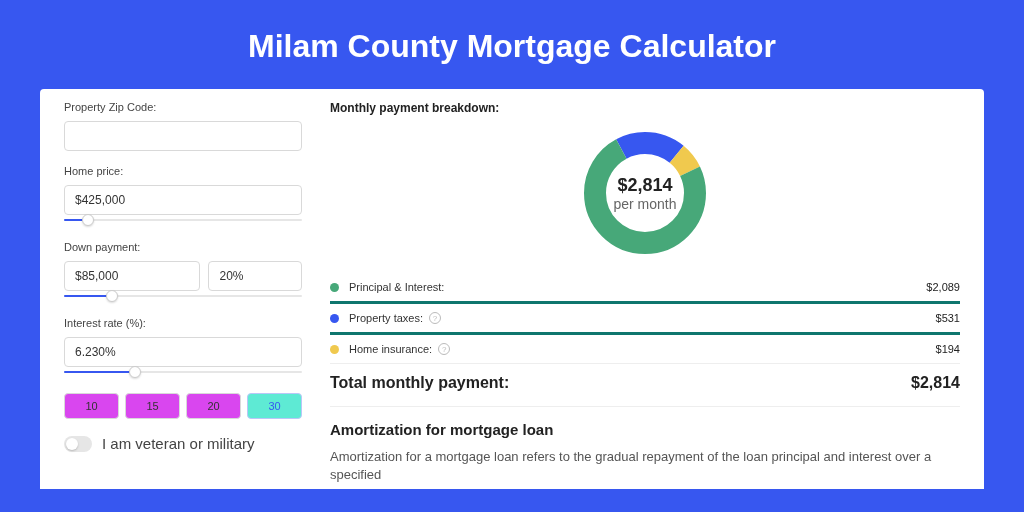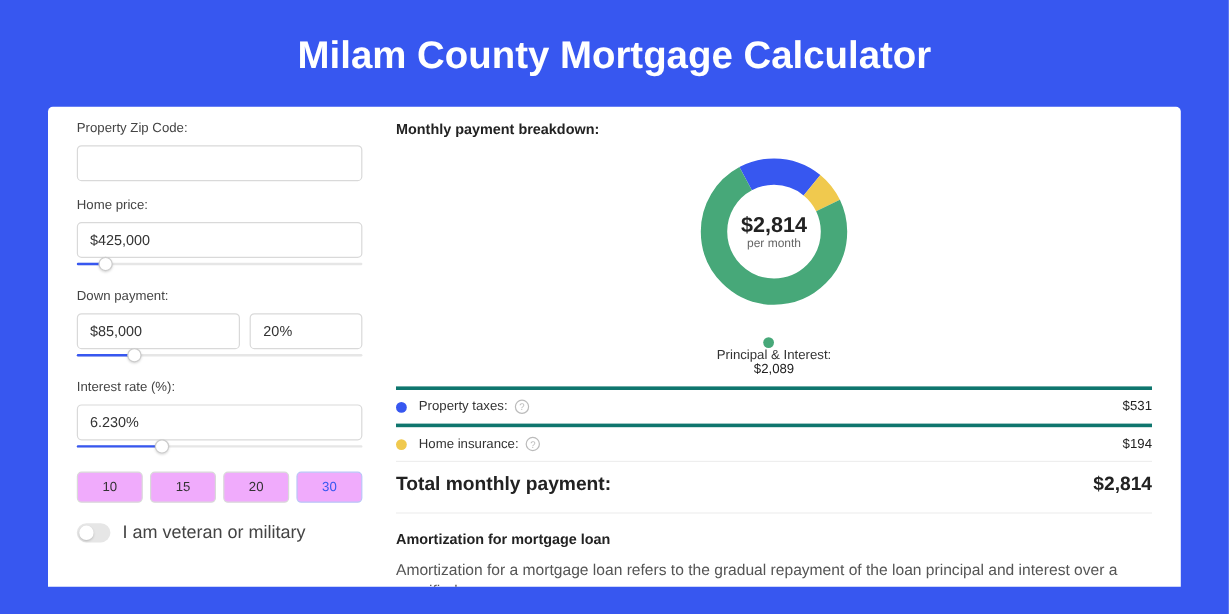--- a/index.html
+++ b/index.html
@@ -12,43 +12,43 @@
 .input { width: 100%; height: 30px; border: 1px solid #d9d9d9; border-radius: 4px; padding: 0 10px; font-size: 12px; color: #333; }
 .field { margin-bottom: 14px; }
 .slider-track { position: relative; height: 14px; margin-top: -2px; }
 .slider-line { position: absolute; top: 6px; left: 0; right: 0; height: 2px; background: #e6e6e6; border-radius: 2px; }
 .slider-fill { position: absolute; top: 6px; left: 0; height: 2px; background: #3757f0; border-radius: 2px; }
 .slider-thumb { position: absolute; top: 1px; width: 12px; height: 12px; background: #fff; border: 1px solid #ccc; border-radius: 50%; box-shadow: 0 1px 2px rgba(0,0,0,0.15); transform: translateX(-50%); }
 .down-row { display: flex; gap: 8px; }
 .down-row .input:first-child { flex: 1.6; }
 .down-row .input:last-child { flex: 1; }
 .period-row { display: flex; gap: 6px; }
-.period-btn { flex: 1; height: 26px; border: 1px solid #d9d9d9; border-radius: 4px; background: #f0abfc; font-size: 11px; color: #333; display: flex; align-items: center; justify-content: center; cursor: pointer; }
-.period-btn.active { background: #f0abfc; border-color: #b9c6f7; color: #3757f0; }
+.period-btn { flex: 1; height: 26px; border: 1px solid #d9d9d9; border-radius: 4px; background: #d946ef; font-size: 11px; color: #333; display: flex; align-items: center; justify-content: center; cursor: pointer; }
+.period-btn.active { background: #5eead4; border-color: #b9c6f7; color: #3757f0; }
 .toggle-row { display: flex; align-items: center; gap: 10px; margin-top: 16px; }
 .toggle { width: 28px; height: 16px; background: #e6e6e6; border-radius: 10px; position: relative; }
 .toggle::after { content: ""; position: absolute; width: 12px; height: 12px; background: #fff; border-radius: 50%; top: 2px; left: 2px; box-shadow: 0 1px 2px rgba(0,0,0,0.2); }
 .toggle-label { font-size: 15px; color: #444; }
 .section-title { font-size: 12px; font-weight: 700; color: #222; margin-bottom: 14px; }
 .donut-wrap { display: flex; justify-content: center; margin-bottom: 16px; }
 .donut { position: relative; width: 128px; height: 128px; }
 .donut svg { transform: rotate(-90deg); }
 .donut-center { position: absolute; inset: 0; display: flex; flex-direction: column; align-items: center; justify-content: center; }
 .donut-value { font-weight: 700; font-size: 18px; color: #222; }
-.donut-sub { font-size: 10px; color: #666; }
+.donut-sub { font-size: 14px; color: #666; }
 .legend-row { display: flex; align-items: center; padding: 8px 0; border-top: 3px solid #0f766e; font-size: 11px; }
-.legend-row:first-of-type { border-top: none; flex-direction: column; }
+.legend-row:first-of-type { border-top: none; }
 .legend-dot { width: 9px; height: 9px; border-radius: 50%; margin-right: 10px; flex-shrink: 0; }
 .legend-label { flex: 1; color: #333; display: flex; align-items: center; gap: 6px; }
 .legend-val { color: #222; }
 .info-icon { width: 12px; height: 12px; border: 1px solid #bbb; border-radius: 50%; display: inline-flex; align-items: center; justify-content: center; font-size: 8px; color: #bbb; }
 .total-row { display: flex; align-items: center; padding: 10px 0 14px; border-top: 1px solid #eee; font-size: 16px; font-weight: 700; }
 .total-row .legend-label { color: #222; }
 .amort-block { border-top: 1px solid #eee; padding-top: 14px; }
-.amort-title { font-size: 12px; font-weight: 700; color: #222; margin-bottom: 10px; }
+.amort-title { font-size: 15px; font-weight: 700; color: #222; margin-bottom: 10px; }
 .amort-text { font-size: 13px; color: #555; line-height: 1.4; }
 </style>
 </head>
 <body>
 
 <h1 class="page-title">Milam County Mortgage Calculator</h1>
 
 <div class="card">
 
   <div class="left">

